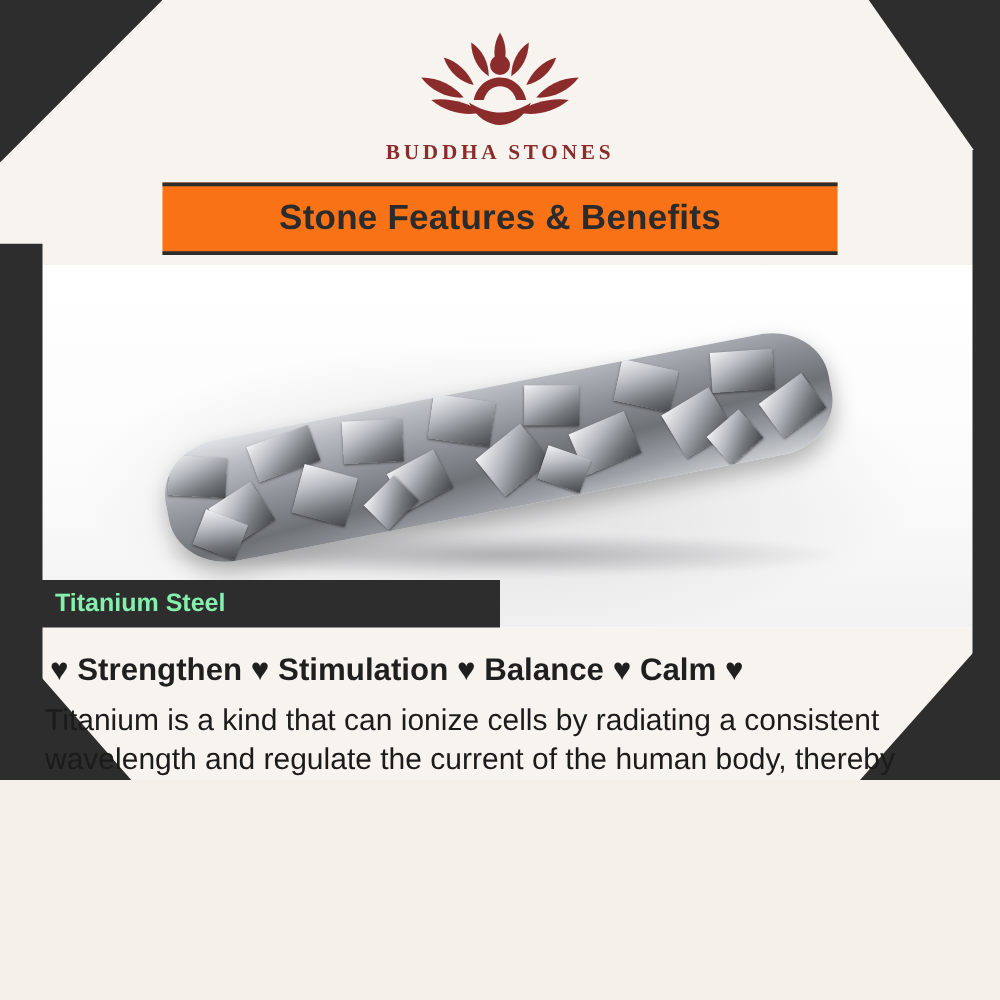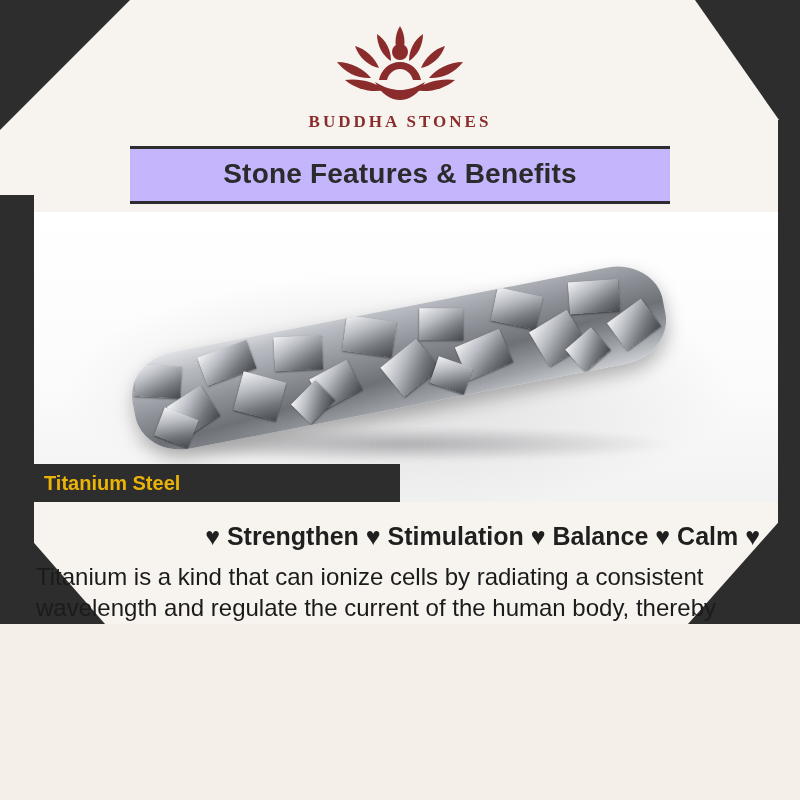--- a/index.html
+++ b/index.html
@@ -76,21 +76,21 @@
     letter-spacing: 3px;
     color: #8a2c2c;
     font-weight: 700;
   }
 
   
   .title-bar {
     position: relative;
     z-index: 6;
     margin: 14px 130px 0 130px;
-    background: #c4b5fd;
+    background: #f97316;
     border-top: 3px solid #2d2d2d;
     border-bottom: 3px solid #2d2d2d;
     text-align: center;
     padding: 9px 0 11px 0;
   }
   .title-bar h1 {
     font-size: 28px;
     font-weight: 700;
     color: #2b2b2b;
     letter-spacing: 0.2px;
@@ -147,30 +147,30 @@
     z-index: 6;
     margin-top: -38px;
     height: 38px;
     width: 400px;
     background: #2d2d2d;
     display: flex;
     align-items: center;
     padding-left: 44px;
   }
   .label-strip span {
-    color: #eab308;
+    color: #86efac;
     font-size: 20px;
     font-weight: 700;
   }
 
   
   .benefits {
     position: relative;
     z-index: 6;
-    text-align: right;
+    text-align: left;
     margin-top: 20px;
     font-size: 25px;
     font-weight: 700;
     color: #1f1f1f;
     padding: 0 40px;
   }
 
   
   .body-copy {
     position: relative;

